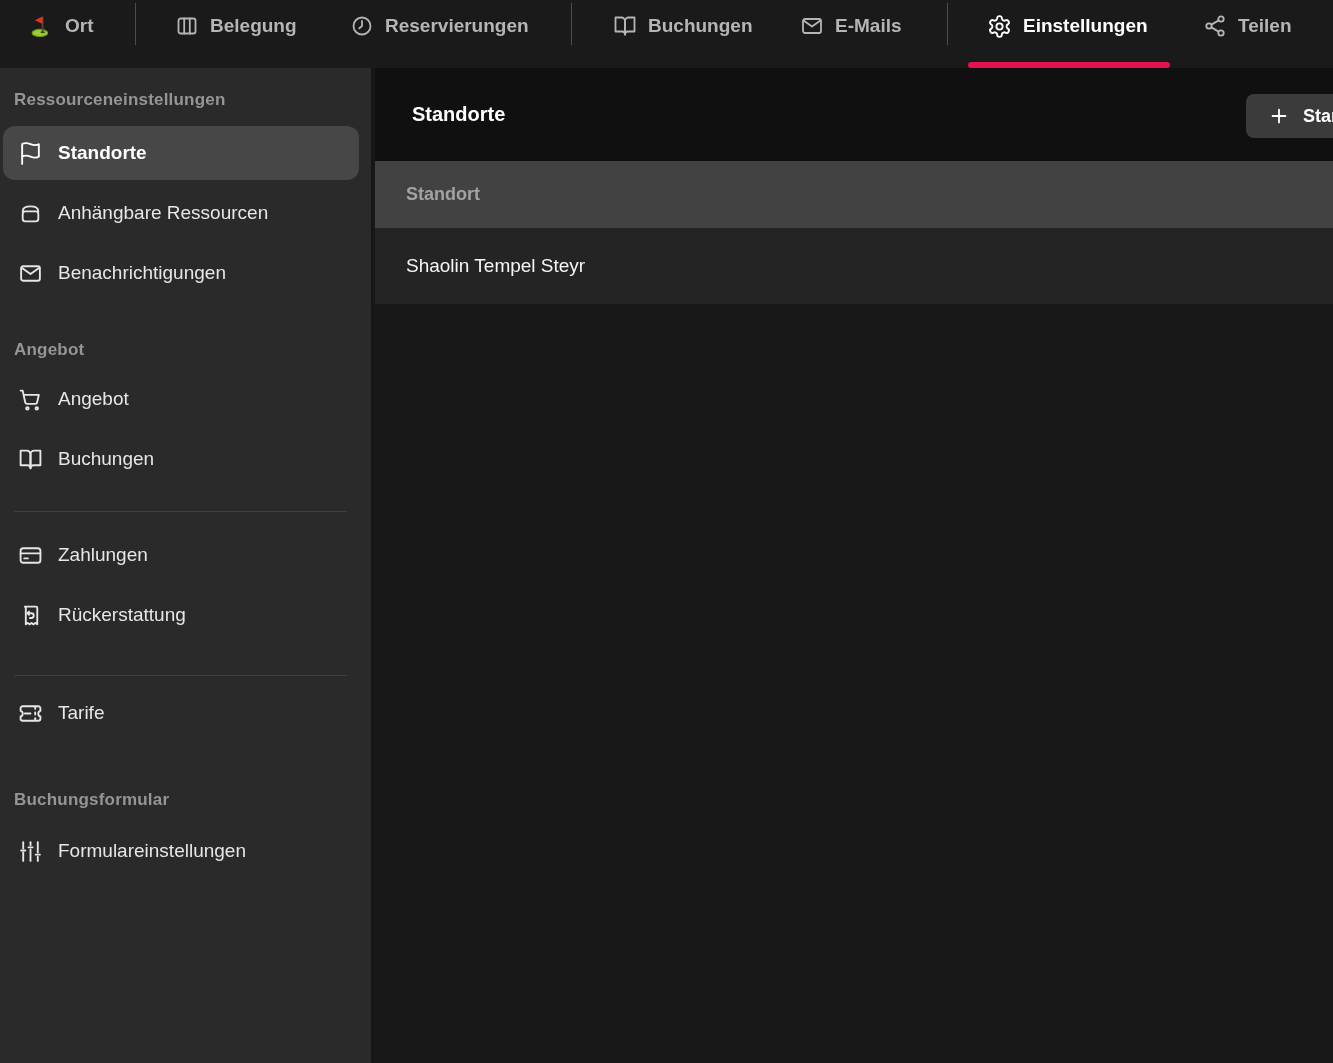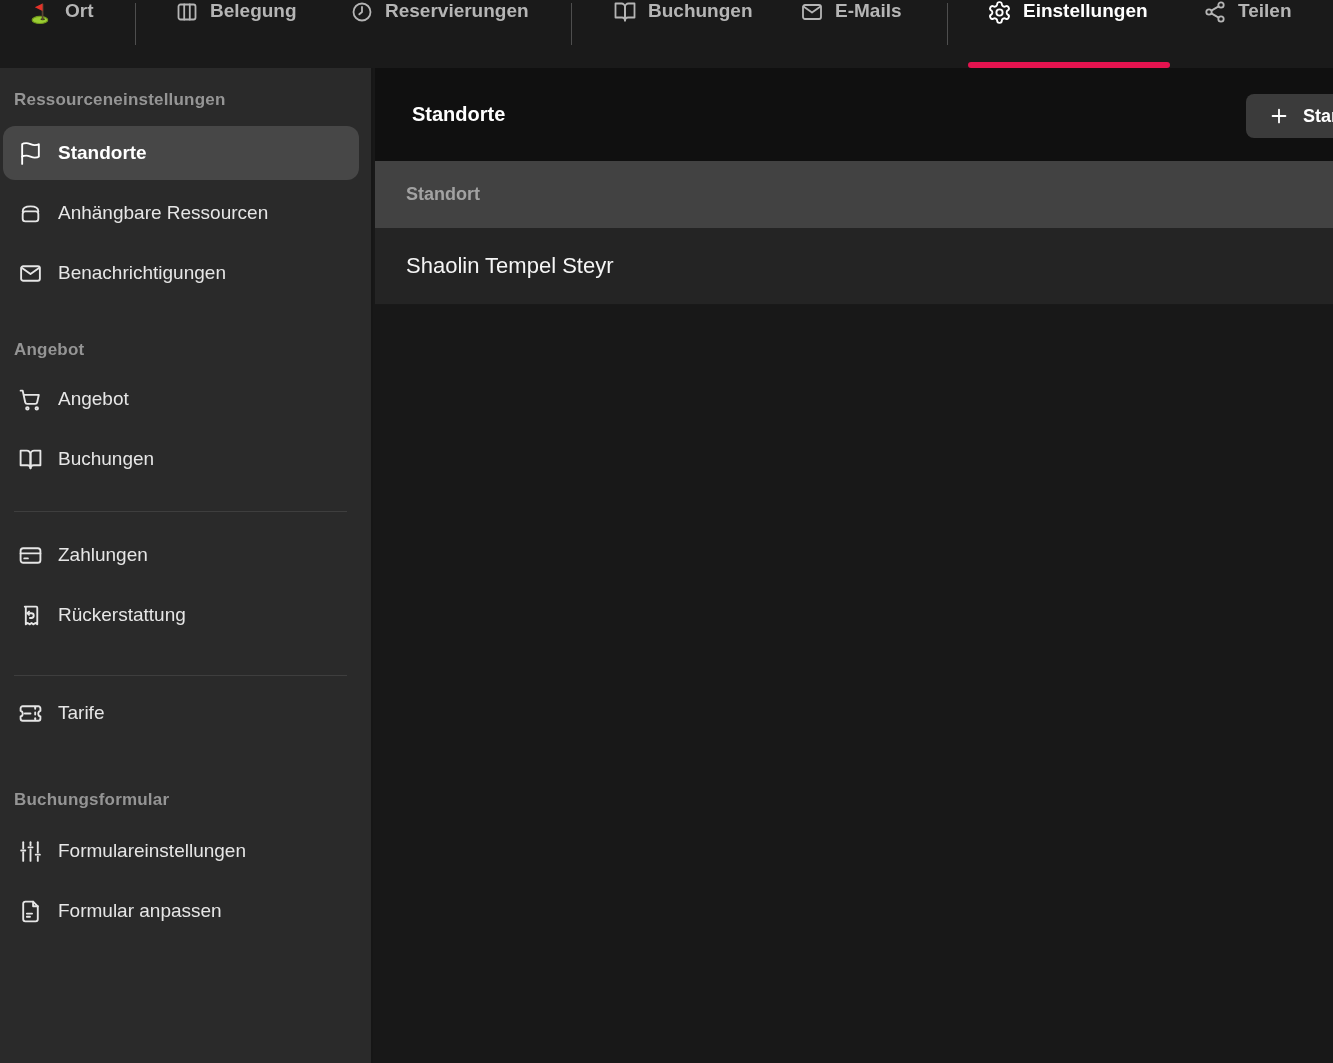--- a/index.html
+++ b/index.html
@@ -11,21 +11,21 @@
   }
   .app { position: absolute; inset: 0; }
 
   
   .navbar {
     position: absolute; left: 0; top: 0; width: 1333px; height: 68px;
     background: #1a1a1a;
   }
   .nav-item {
     position: absolute; top: 0; height: 52px;
-    display: flex; align-items: flex-start; gap: 11px;
+    display: flex; align-items: center; gap: 11px;
     color: #b5b5b5; font-size: 19px; font-weight: 700; cursor: pointer;
     white-space: nowrap;
   }
   .nav-item.active { color: #ffffff; }
   .nav-sep {
     position: absolute; top: 3px; width: 1px; height: 42px; background: #4e4e4e;
   }
   .nav-underline {
     position: absolute; bottom: 0; left: 968px; width: 202px; height: 6px;
     border-radius: 3px; background: #e4134f;
@@ -74,21 +74,21 @@
     white-space: nowrap; font-family: inherit;
   }
   .table-head {
     height: 67px; background: #424242;
     display: flex; align-items: center; padding-left: 31px;
     color: #a2a2a2; font-size: 18px; font-weight: 600;
   }
   .table-row {
     height: 77px; background: #242424; border-bottom: 1px solid #191919;
     display: flex; align-items: center; padding-left: 31px;
-    color: #f5f5f5; font-size: 22px; cursor: pointer;
+    color: #f5f5f5; font-size: 19px; cursor: pointer;
   }
 </style>
 </head>
 <body>
 
 <div class="app">
 
   <nav class="navbar">
 
     <div class="nav-item" style="left:28px">
@@ -253,29 +253,20 @@
         <line x1="12" y1="3" x2="12" y2="6"></line>
           <line x1="12" y1="10" x2="12" y2="21"></line>
           <line x1="10" y1="8" x2="14" y2="8"></line>
         <line x1="19" y1="3" x2="19" y2="13"></line>
           <line x1="19" y1="17" x2="19" y2="21"></line>
           <line x1="17" y1="15" x2="21" y2="15"></line>
       </svg>
       <span>Formulareinstellungen</span>
     </div>
 
-    <div class="side-item">
-      <svg class="ic" width="25" height="25" viewBox="0 0 24 24" fill="none" stroke="currentColor" stroke-width="1.8" stroke-linecap="round" stroke-linejoin="round">
-        <path d="M14.5 2.5H7a2 2 0 0 0-2 2v15a2 2 0 0 0 2 2h10a2 2 0 0 0 2-2V7z"></path>
-        <polyline points="14.5 2.5 14.5 7 19 7"></polyline>
-        <line x1="8.5" y1="14" x2="13.5" y2="14"></line>
-        <line x1="8.5" y1="17" x2="11.5" y2="17"></line>
-      </svg>
-      <span>Formular anpassen</span>
-    </div>
 
   </aside>
 
   <main class="main">
 
     <div class="main-header">
       <h1 class="page-title">Standorte</h1>
       <button class="add-btn">
         <svg class="ic" width="22" height="22" viewBox="0 0 24 24" fill="none" stroke="currentColor" stroke-width="2" stroke-linecap="round">
           <line x1="12" y1="5" x2="12" y2="19"></line>

